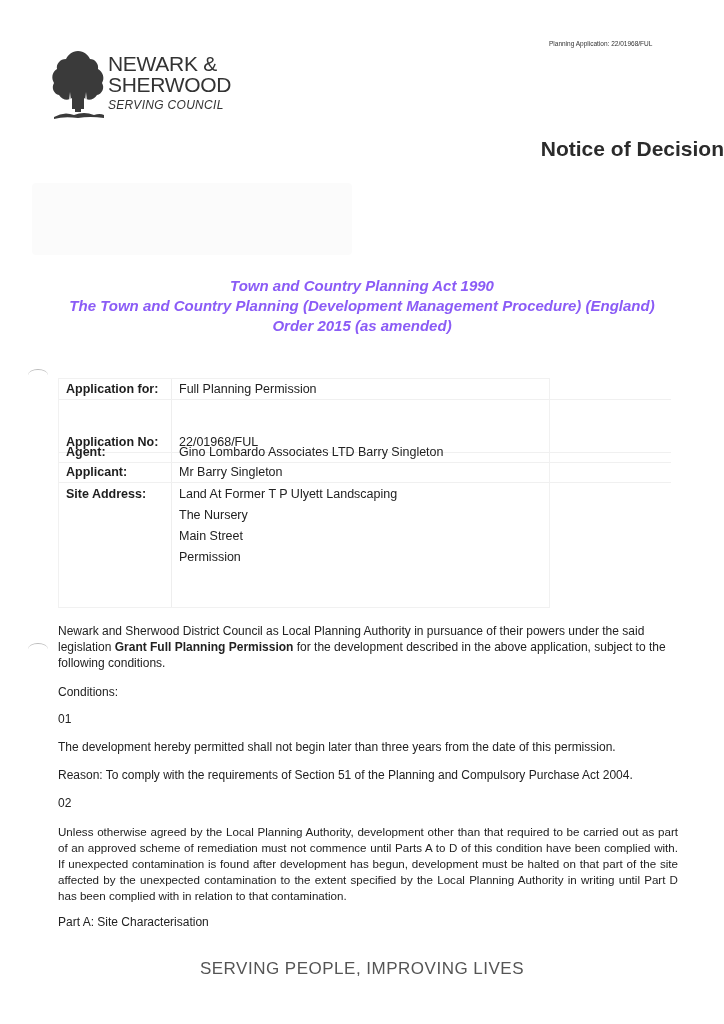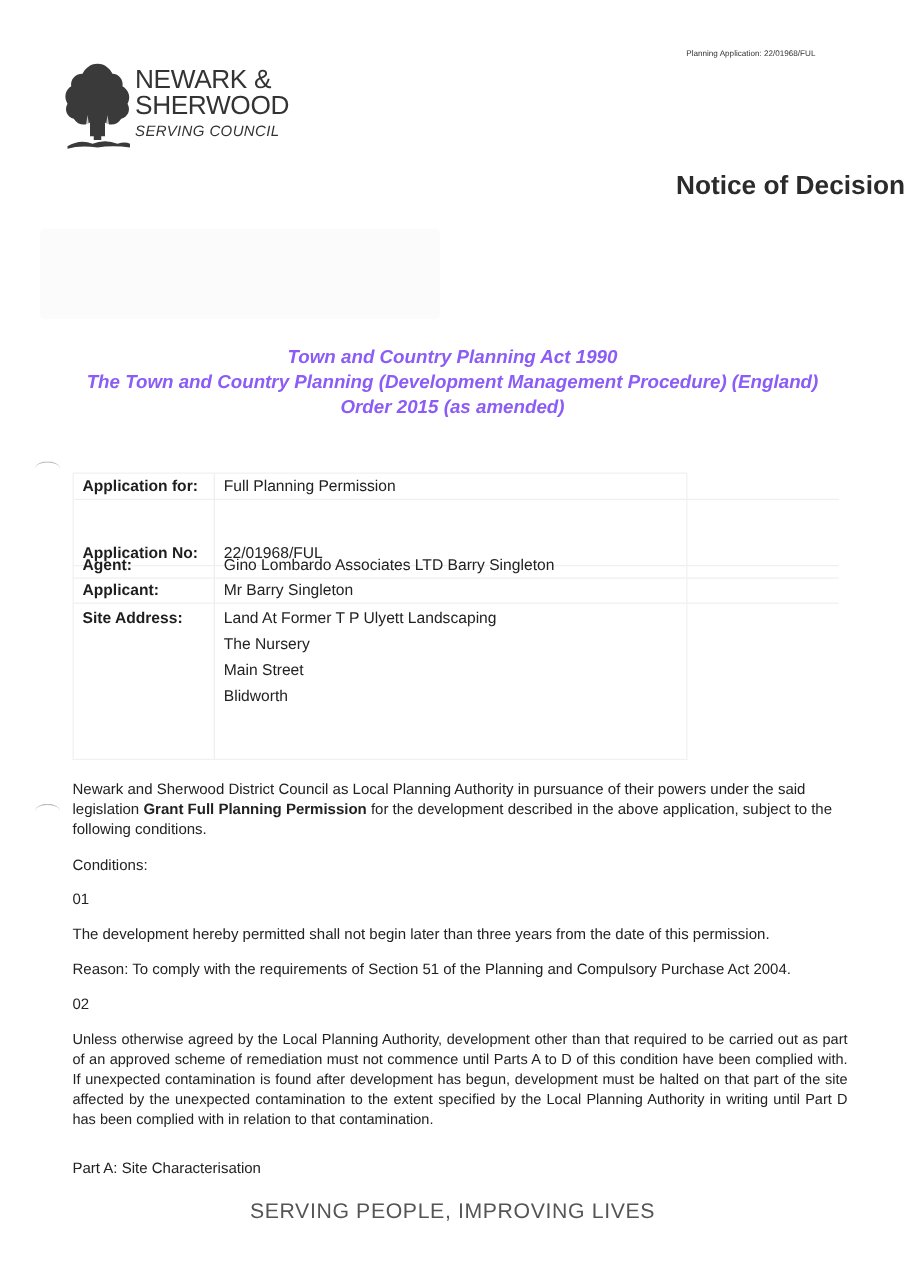--- a/index.html
+++ b/index.html
@@ -82,32 +82,32 @@
   <div class="row" style="top:63px;">
     <span class="lbl">Agent:</span>
     <span class="val">Gino Lombardo Associates  LTD Barry Singleton</span>
   </div>
   <div class="row" style="top:105px; border-bottom:none;">
     <span class="lbl">Site Address:</span>
   </div>
   <div class="addr" style="top:108px;">Land At Former T P Ulyett Landscaping</div>
   <div class="addr" style="top:129px;">The Nursery</div>
   <div class="addr" style="top:150px;">Main Street</div>
-  <div class="addr" style="top:171px;">Blidworth</div>
+  <div class="addr" style="top:171px;">Permission</div>
 </div>
 
 <div class="mark" style="left:28px; top:643px;"></div>
 
 <div class="para" style="top:623px;">
   <span>Newark and Sherwood District Council as Local Planning Authority in pursuance of their powers under the said legislation </span><b>Grant Full Planning Permission</b><span> for the development described in the above application, subject to the following conditions.</span>
 </div>
 
 <div class="para" style="top:684px;">Conditions:</div>
 
 <div class="para" style="top:711px;">01</div>
 <div class="para" style="top:739px;">The development hereby permitted shall not begin later than three years from the date of this permission.</div>
 <div class="para" style="top:767px;">Reason: To comply with the requirements of Section 51 of the Planning and Compulsory Purchase Act 2004.</div>
 
 <div class="para" style="top:795px;">02</div>
 <div class="para just" style="top:824px; font-size:11.6px;">Unless otherwise agreed by the Local Planning Authority, development other than that required to be carried out as part of an approved scheme of remediation must not commence until Parts A to D of this condition have been complied with. If unexpected contamination is found after development has begun, development must be halted on that part of the site affected by the unexpected contamination to the extent specified by the Local Planning Authority in writing until Part D has been complied with in relation to that contamination.</div>
-<div class="para" style="top:914px;margin-top:12px;">Part A: Site Characterisation</div>
+<div class="para" style="top:914px;">Part A: Site Characterisation</div>
 
 <div class="footer">SERVING PEOPLE, IMPROVING LIVES</div>
 
 </body></html>

